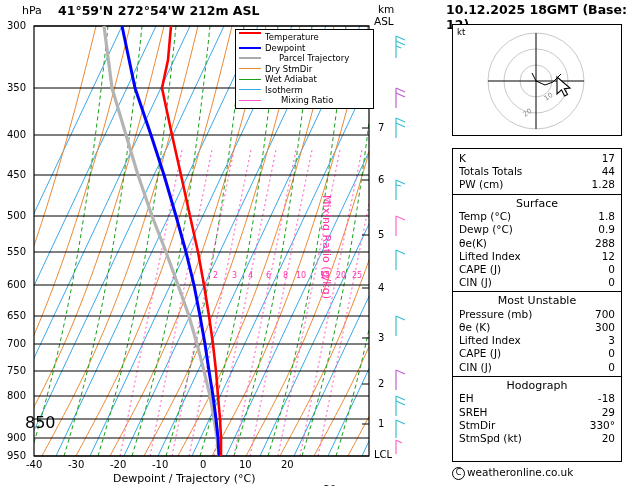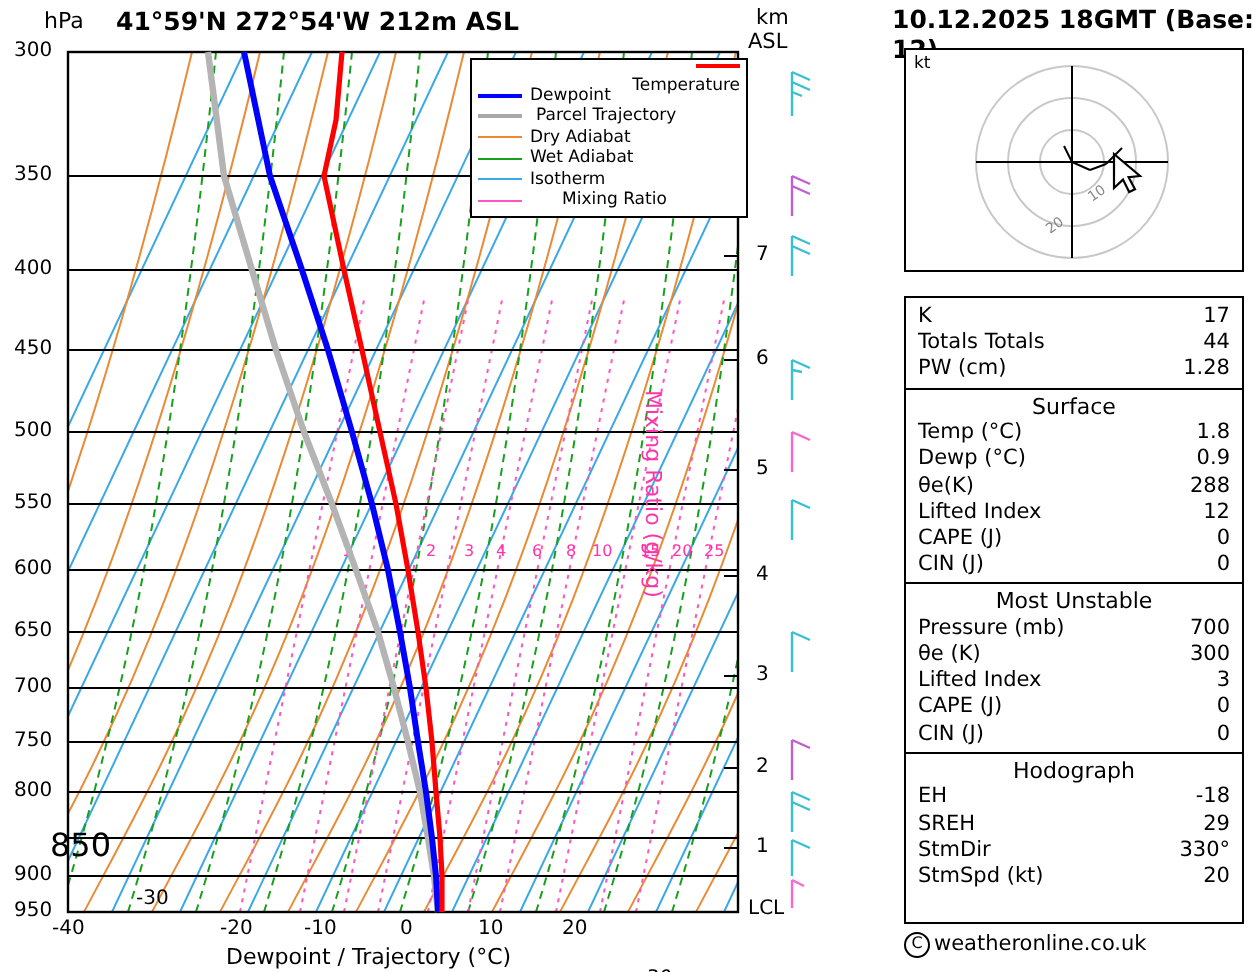--- a/index.html
+++ b/index.html
@@ -217,21 +217,21 @@
   <div class="abs txt" style="left:7px;top:338px;font-size:10px;">700</div>
   <div class="abs txt" style="left:7px;top:365px;font-size:10px;">750</div>
   <div class="abs txt" style="left:7px;top:390px;font-size:10px;">800</div>
   <div class="abs txt" style="left:25px;top:413px;font-size:16px;">850</div>
   <div class="abs txt" style="left:7px;top:432px;font-size:10px;">900</div>
   <div class="abs txt" style="left:7px;top:450px;font-size:10px;">950</div>
 </div>
 
 <div class="abs" style="left:0;top:0;">
   <div class="abs txt" style="left:26px;top:459px;font-size:10px;">-40</div>
-  <div class="abs txt" style="left:68px;top:444px;font-size:10px;">-30</div>
+  <div class="abs txt" style="left:68px;top:459px;font-size:10px;">-30</div>
   <div class="abs txt" style="left:110px;top:459px;font-size:10px;">-20</div>
   <div class="abs txt" style="left:152px;top:459px;font-size:10px;">-10</div>
   <div class="abs txt" style="left:200px;top:459px;font-size:10px;">0</div>
   <div class="abs txt" style="left:239px;top:459px;font-size:10px;">10</div>
   <div class="abs txt" style="left:281px;top:459px;font-size:10px;">20</div>
   <div class="abs txt" style="left:323px;top:484px;font-size:10px;font-style:italic;">30</div>
 </div>
 <div class="abs txt" style="left:113px;top:472px;font-size:11px;">Dewpoint / Trajectory (°C)</div>
 
 <div class="abs" style="left:0;top:0;">
@@ -241,35 +241,35 @@
   <div class="abs txt" style="left:378px;top:282px;font-size:10px;">4</div>
   <div class="abs txt" style="left:378px;top:332px;font-size:10px;">3</div>
   <div class="abs txt" style="left:378px;top:378px;font-size:10px;">2</div>
   <div class="abs txt" style="left:378px;top:418px;font-size:10px;">1</div>
 </div>
 <div class="abs txt" style="left:374px;top:449px;font-size:10px;">LCL</div>
 
 <div class="abs txt" style="left:333px;top:195px;font-size:11px;color:#ff33aa;transform:rotate(90deg);transform-origin:left top;white-space:nowrap;">Mixing Ratio (g/kg)</div>
 
 <div class="abs" style="left:235px;top:29px;width:131px;background:#ffffff;border:1px solid #000;padding:2px 3px;">
-  <div style="display:flex;align-items:flex-end;gap:4px;height:10.5px;flex-direction:column;">
+  <div style="display:flex;align-items:flex-start;gap:4px;height:10.5px;">
     <span style="display:inline-block;width:22px;height:0;border-top:2px solid #ff0000;"></span>
     <span class="txt" style="font-size:8.5px;">Temperature</span>
   </div>
   <div style="display:flex;align-items:center;gap:4px;height:10.5px;">
     <span style="display:inline-block;width:22px;height:0;border-top:2px solid #0000ff;"></span>
     <span class="txt" style="font-size:8.5px;">Dewpoint</span>
   </div>
-  <div style="display:flex;align-items:center;gap:7px;height:10.5px;">
+  <div style="display:flex;align-items:center;gap:18px;height:10.5px;">
     <span style="display:inline-block;width:22px;height:0;border-top:2px solid #aaaaaa;"></span>
     <span class="txt" style="font-size:8.5px;">Parcel Trajectory</span>
   </div>
   <div style="display:flex;align-items:center;gap:4px;height:10.5px;">
     <span style="display:inline-block;width:22px;height:0;border-top:1.5px solid #e98a34;"></span>
-    <span class="txt" style="font-size:8.5px;">Dry Adiabat</span>
+    <span class="txt" style="font-size:8.5px;">Dry StmDir</span>
   </div>
   <div style="display:flex;align-items:center;gap:4px;height:10.5px;">
     <span style="display:inline-block;width:22px;height:0;border-top:1.5px solid #17a01b;"></span>
     <span class="txt" style="font-size:8.5px;">Wet Adiabat</span>
   </div>
   <div style="display:flex;align-items:center;gap:4px;height:10.5px;">
     <span style="display:inline-block;width:22px;height:0;border-top:1.5px solid #3aa8e8;"></span>
     <span class="txt" style="font-size:8.5px;">Isotherm</span>
   </div>
   <div style="display:flex;align-items:center;gap:20px;height:10.5px;">

